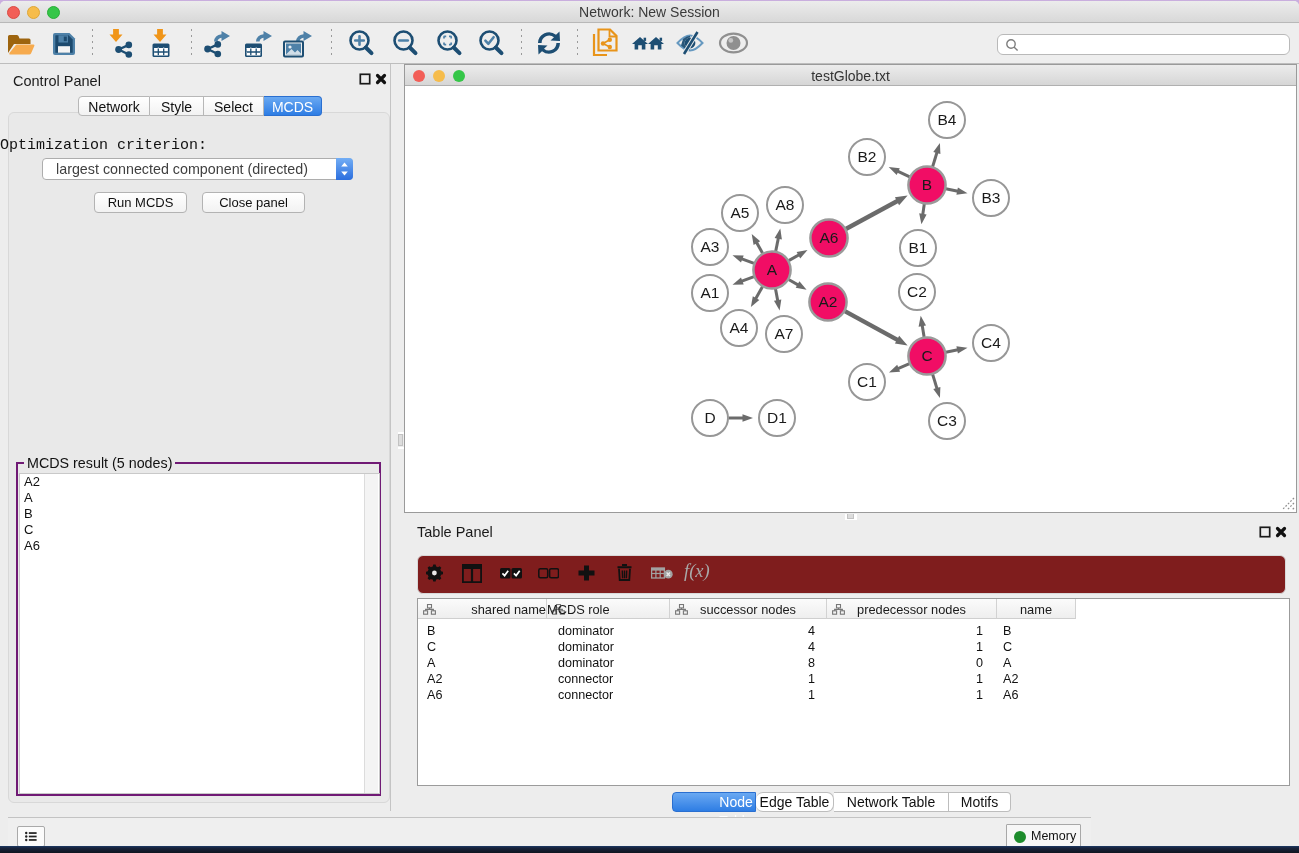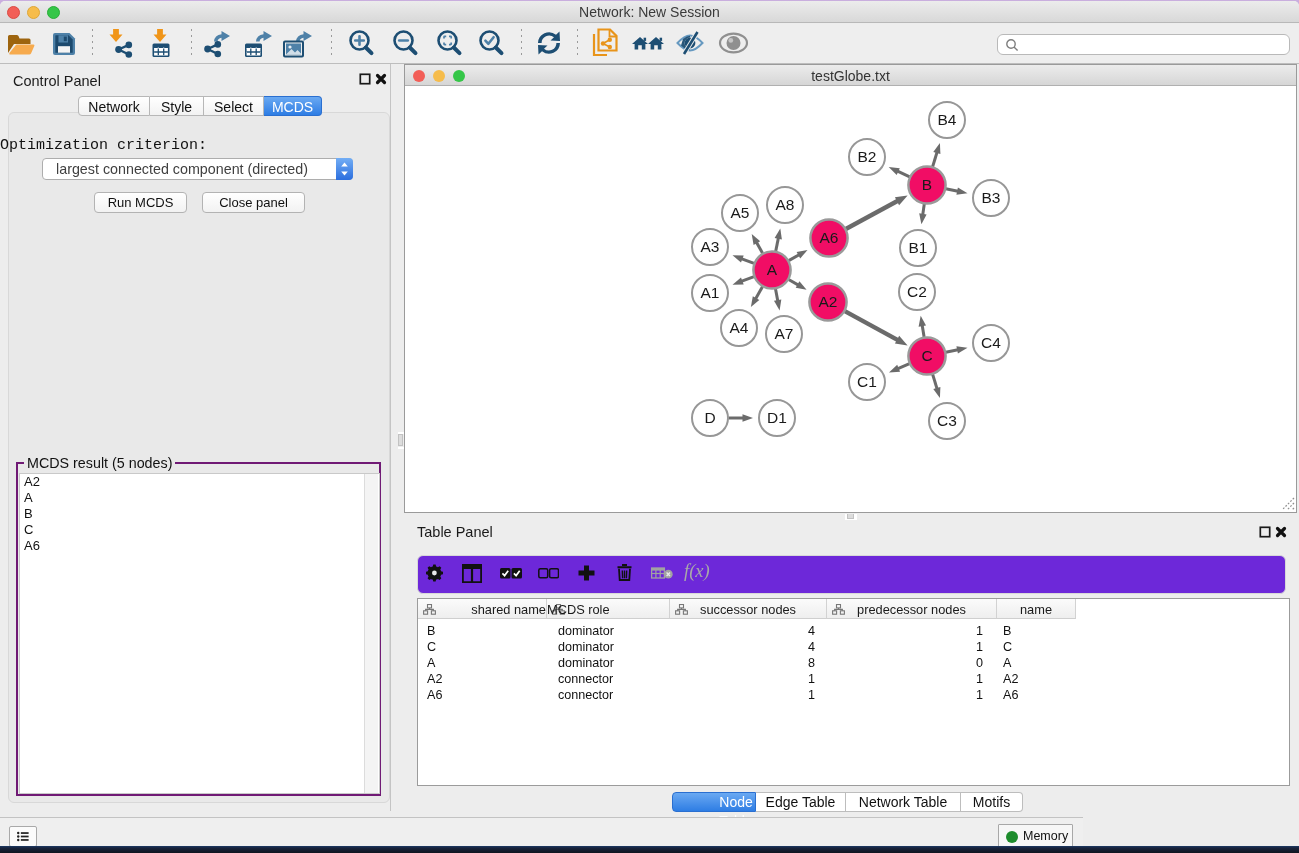--- a/index.html
+++ b/index.html
@@ -42,32 +42,32 @@
   .vscroll { position:absolute; right:1px; top:0px; width:14px; height:100%; background:#f4f4f4; border-left:1px solid #dcdcdc; }
 
   
   .netwin { position:absolute; left:404px; top:63px; width:893px; height:449px; background:#fff; border:1px solid #9a9a9a; }
   .nw-title { position:absolute; left:0; top:0; width:100%; height:21px; background:linear-gradient(#ececec,#d6d6d6); border-bottom:1px solid #b0b0b0; }
   .nw-title .tl { position:absolute; top:5px; width:12px; height:12px; border-radius:50%; }
   .nw-title .t { position:absolute; top:3px; width:100%; text-align:center; font-size:14px; color:#333; }
 
   
   .tpanel { position:absolute; left:404px; top:519px; width:893px; height:295px; background:#ededed; }
-  .tp-toolbar { position:absolute; left:13px; top:35px; width:869px; height:39px; background:#6d28d9; border:1px solid #d8d8d8; border-radius:6px;padding-left:32px; }
+  .tp-toolbar { position:absolute; left:13px; top:35px; width:869px; height:39px; background:#7f1d1d; border:1px solid #d8d8d8; border-radius:6px;padding-left:32px; }
   .ttable { position:absolute; left:13px; top:78px; width:873px; height:188px; background:#fff; border:1px solid #9b9b9b; }
   .thead { position:absolute; left:0; top:0px; height:20px; background:linear-gradient(#fbfbfb,#eeeeee);
      border-right:1px solid #d2d2d2; border-bottom:1px solid #cfcfcf; font-size:12.8px; color:#1a1a1a; }
   .trow { position:absolute; font-size:12.6px; color:#111; height:16px; line-height:16px; }
 
   .btabs { position:absolute; }
   .btab { float:left; height:20px; line-height:19px; text-align:center; font-size:14px; color:#111;
      background:#fff; border:1px solid #bdbdbd; border-left:none; }
 
   
-  .statusbar { position:absolute; left:0; top:816px; width:1083px; height:30px; background:#efefef; border-top:1px solid #c3c3c3; }
+  .statusbar { position:absolute; left:8px; top:816px; width:1083px; height:30px; background:#efefef; border-top:1px solid #c3c3c3; }
   .wallpaper { position:absolute; left:0; top:846px; width:1299px; height:7px; background:linear-gradient(#1d3a66 0px,#18233c 2px,#10151f 7px); }
 </style>
 </head>
 <body>
 <div class="app">
 
   <div class="titlebar">
     <div class="tl" style="left:7px;  background:#f25e57; border:0.5px solid #d94c44;"></div>
     <div class="tl" style="left:27px; background:#f6bc4b; border:0.5px solid #dfa636;"></div>
     <div class="tl" style="left:47px; background:#35c648; border:0.5px solid #2aad38;"></div>
@@ -479,21 +479,21 @@
         <div class="trow" style="left:409px;top:72px;width:156px;text-align:right;">1</div>
         <div class="trow" style="left:585px;top:72px;">A2</div>
         <div class="trow" style="left:9px;top:88px;">A6</div>
         <div class="trow" style="left:140px;top:88px;">connector</div>
         <div class="trow" style="left:252px;top:88px;width:145px;text-align:right;">1</div>
         <div class="trow" style="left:409px;top:88px;width:156px;text-align:right;">1</div>
         <div class="trow" style="left:585px;top:88px;">A6</div>
       </div>
     <div class="btabs" style="left:268px;top:272px;">
       <div class="btab" style="width:84px;background:linear-gradient(#6aa9f2,#2e7de4);color:#fff;border-color:#2a6fd0;border-radius:4px 0 0 4px;border-left:1px solid #2a6fd0;padding-left:44px;">Node Table</div>
-      <div class="btab" style="width:90px;">Edge Table</div>
+      <div class="btab" style="width:78px;border-radius:7px;">Edge Table</div>
       <div class="btab" style="width:115px;">Network Table</div>
       <div class="btab" style="width:62px;border-radius:0 4px 4px 0;">Motifs</div>
     </div>
   </div>
 
   <div class="statusbar">
     <div style="position:absolute;left:9px;top:8px;width:28px;height:21px;background:#fbfbfb;border:1px solid #a9a9a9;border-radius:2px;">
       <svg width="26" height="19" viewBox="0 0 25 22">
         <circle cx="7" cy="7" r="1.4" fill="#222"></circle>
           <rect x="10" y="6" width="9" height="2" fill="#222"></rect>

